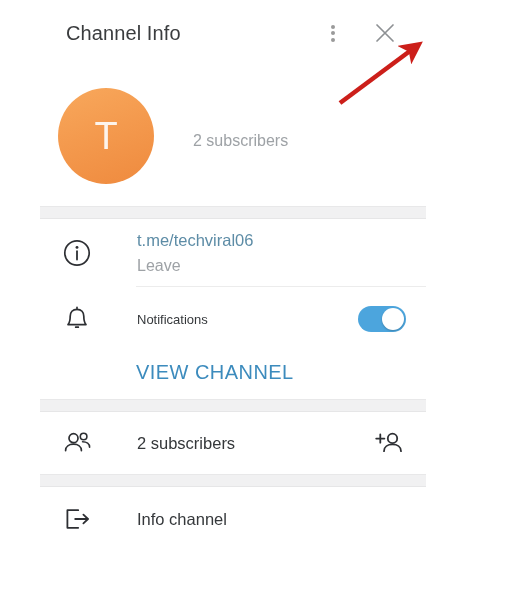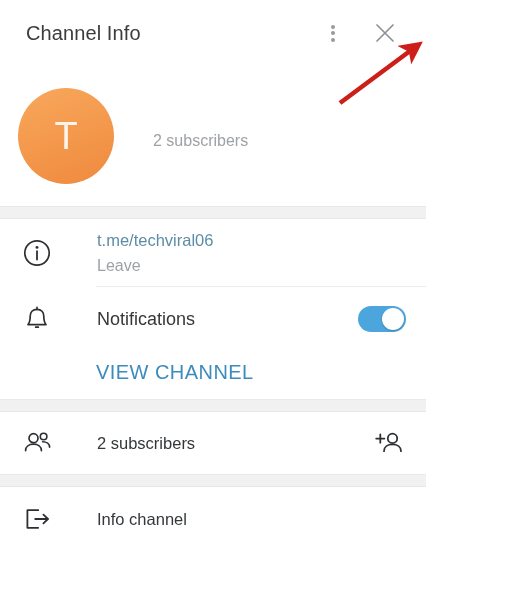--- a/index.html
+++ b/index.html
@@ -10,20 +10,21 @@
     background: #ffffff;
     font-family: "Liberation Sans", "DejaVu Sans", sans-serif;
     overflow: hidden;
   }
 
   .panel {
     position: relative;
     width: 426px;
     height: 600px;
     background: #ffffff;
+    padding-left: 40px;
   }
 
   
   .header {
     position: relative;
     height: 66px;
     display: flex;
     align-items: center;
     padding-left: 26px;
     background: #ffffff;
@@ -171,21 +172,21 @@
   .link-label {
     margin-top: 5px;
     font-size: 16px;
     color: #9ea2a6;
     line-height: 1.25;
   }
 
   
   .notif-row { min-height: 64px; }
   .notif-label {
-    font-size: 18px;
+    font-size: 13px;
     color: #35383b;
   }
 
   .toggle {
     position: relative;
     width: 48px;
     height: 26px;
     border-radius: 13px;
     background: #4ca5dd;
     flex: 0 0 auto;

